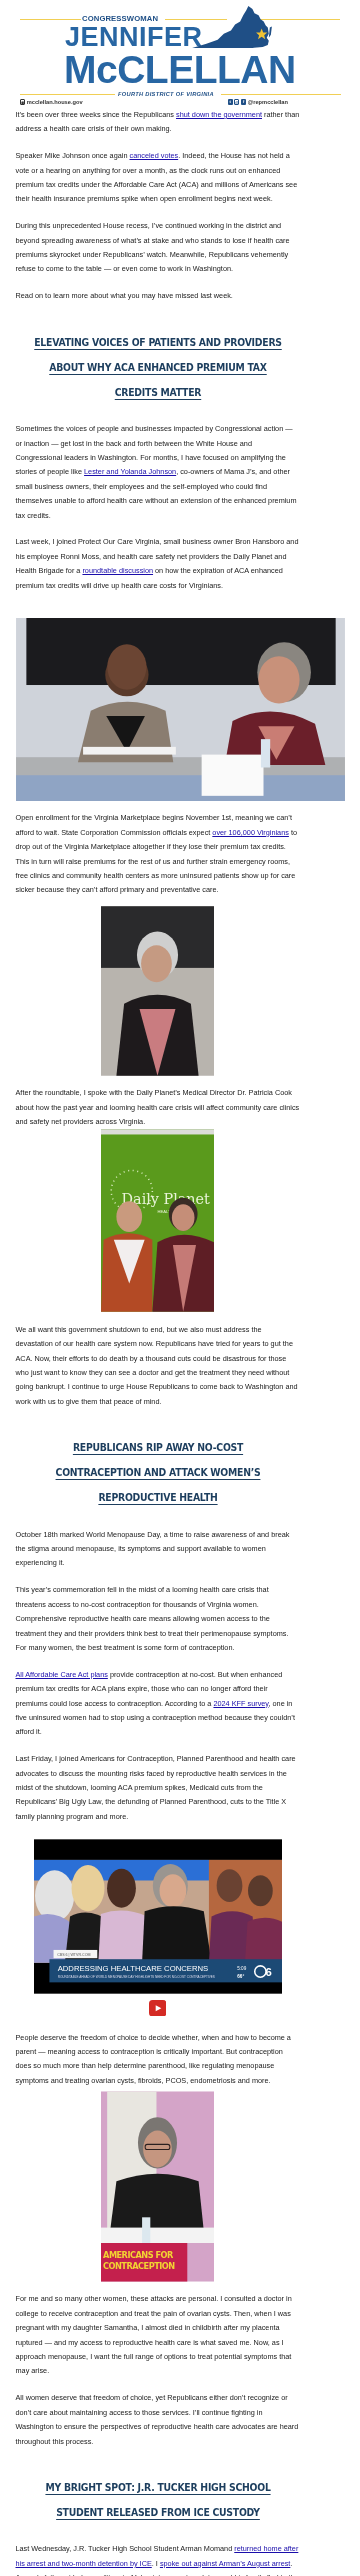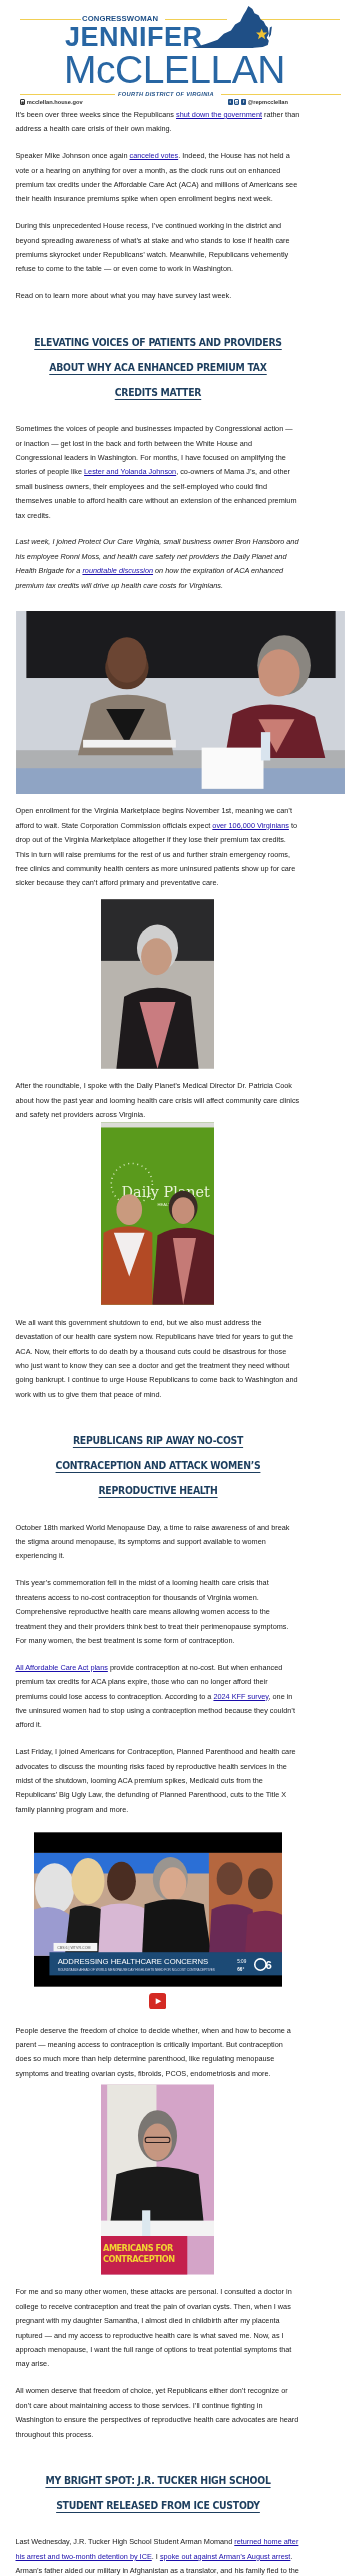--- a/index.html
+++ b/index.html
@@ -5,21 +5,21 @@
   * { box-sizing: border-box; margin: 0; padding: 0; }
   html, body { background: #ffffff; }
   body { width: 361px; font-family: "Liberation Sans", sans-serif; color: #1a1a1a; }
   .page { width: 315px; position: relative; }
 
   
   .banner { position: relative; height: 108px; }
   .banner .rule { position: absolute; height: 1px; background: #f1cf55; }
   .banner .congress { position: absolute; left: 82px; top: 14.4px; font-weight: bold; font-size: 7.7px; color: #1f4f86; letter-spacing: 0.1px; }
   .banner .first { position: absolute; left: 65px; top: 23px; font-weight: bold; font-size: 27px; color: #2866a3; letter-spacing: 0.5px; line-height: 1; transform: scaleY(1.05); transform-origin: top left; }
-  .banner .last { position: absolute; left: 64px; top: 50px; font-weight: normal; font-size: 39px; color: #2866a3; letter-spacing: -0.5px; line-height: 1; }
+  .banner .last { position: absolute; left: 64px; top: 50px; font-weight: bold; font-size: 39px; color: #2866a3; letter-spacing: -0.5px; line-height: 1; }
   .banner .district { position: absolute; left: 118px; top: 91px; font-weight: bold; font-style: italic; font-size: 5.7px; color: #1f4f86; letter-spacing: 0.3px; }
   .banner .web { position: absolute; left: 20px; top: 99px; font-size: 5.7px; font-weight: bold; color: #333; display: flex; align-items: center; gap: 1.5px; }
   .banner .social { position: absolute; right: 27px; top: 99px; font-size: 5.7px; font-weight: bold; color: #333; display: flex; align-items: center; gap: 1.5px; }
   .mini-icon { display: inline-block; width: 5.2px; height: 5.2px; border-radius: 1px; font-size: 4.1px; line-height: 5.2px; text-align: center; color: #fff; }
   .va-map { position: absolute; left: 191px; top: 4.1px; width: 82px; height: 46px; }
 
   
   .content { padding: 0 15.5px 0 15.5px; }
   p { font-size: 7.3px; line-height: 14.4px; color: #1a1a1a; margin-bottom: 12.4px; }
   a { color: #1a0dab; text-decoration: underline; }
@@ -67,25 +67,25 @@
       <span class="mini-icon" style="background:#1f4f86;">f</span>
       <span>@repmcclellan</span>
     </div>
   </div>
 
   <div class="content">
 
     <p><span>It’s been over three weeks since the Republicans </span><a href="#">shut down the government</a><span> rather than address a health care crisis of their own making.</span></p>
     <p><span>Speaker Mike Johnson once again </span><a href="#">canceled votes</a><span>. Indeed, the House has not held a vote or a hearing on anything for over a month, as the clock runs out on enhanced premium tax credits under the Affordable Care Act (ACA) and millions of Americans see their health insurance premiums spike when open enrollment begins next week.</span></p>
     <p>During this unprecedented House recess, I’ve continued working in the district and beyond spreading awareness of what’s at stake and who stands to lose if health care premiums skyrocket under Republicans’ watch. Meanwhile, Republicans vehemently refuse to come to the table — or even come to work in Washington.</p>
-    <p>Read on to learn more about what you may have survey last week.</p>
+    <p>Read on to learn more about what you may have missed last week.</p>
 
     <h2 class="section">ELEVATING VOICES OF PATIENTS AND PROVIDERS ABOUT WHY ACA ENHANCED PREMIUM TAX CREDITS MATTER</h2>
     <p><span>Sometimes the voices of people and businesses impacted by Congressional action — or inaction — get lost in the back and forth between the White House and Congressional leaders in Washington. For months, I have focused on amplifying the stories of people like </span><a href="#">Lester and Yolanda Johnson</a><span>, co-owners of Mama J’s, and other small business owners, their employees and the self-employed who could find themselves unable to afford health care without an extension of the enhanced premium tax credits.</span></p>
-    <p style="margin-bottom:18px;font-style:italic;"><span>Last week, I joined Protect Our Care Virginia, small business owner Bron Hansboro and his employee Ronni Moss, and health care safety net providers the Daily Planet and Health Brigade for a </span><a href="#">roundtable discussion</a><span> on how the expiration of ACA enhanced premium tax credits will drive up health care costs for Virginians.</span></p>
+    <p style="margin-bottom:25px;"><span>Last week, I joined Protect Our Care Virginia, small business owner Bron Hansboro and his employee Ronni Moss, and health care safety net providers the Daily Planet and Health Brigade for a </span><a href="#">roundtable discussion</a><span> on how the expiration of ACA enhanced premium tax credits will drive up health care costs for Virginians.</span></p>
 
     <svg class="img-full" viewBox="0 0 638 355">
       <rect width="638" height="355" fill="#cfd3da"></rect>
       <rect x="20" y="0" width="600" height="130" fill="#1b1b1e"></rect>
       <rect x="0" y="360" width="0" height="0"></rect>
       <rect x="0" y="270" width="638" height="85" fill="#aeb0b2"></rect>
       <rect x="0" y="305" width="638" height="50" fill="#8fa4c4"></rect>
 
       <circle cx="215" cy="110" r="42" fill="#5a3a2a"></circle>
       <ellipse cx="215" cy="95" rx="38" ry="44" fill="#6b4533"></ellipse>

